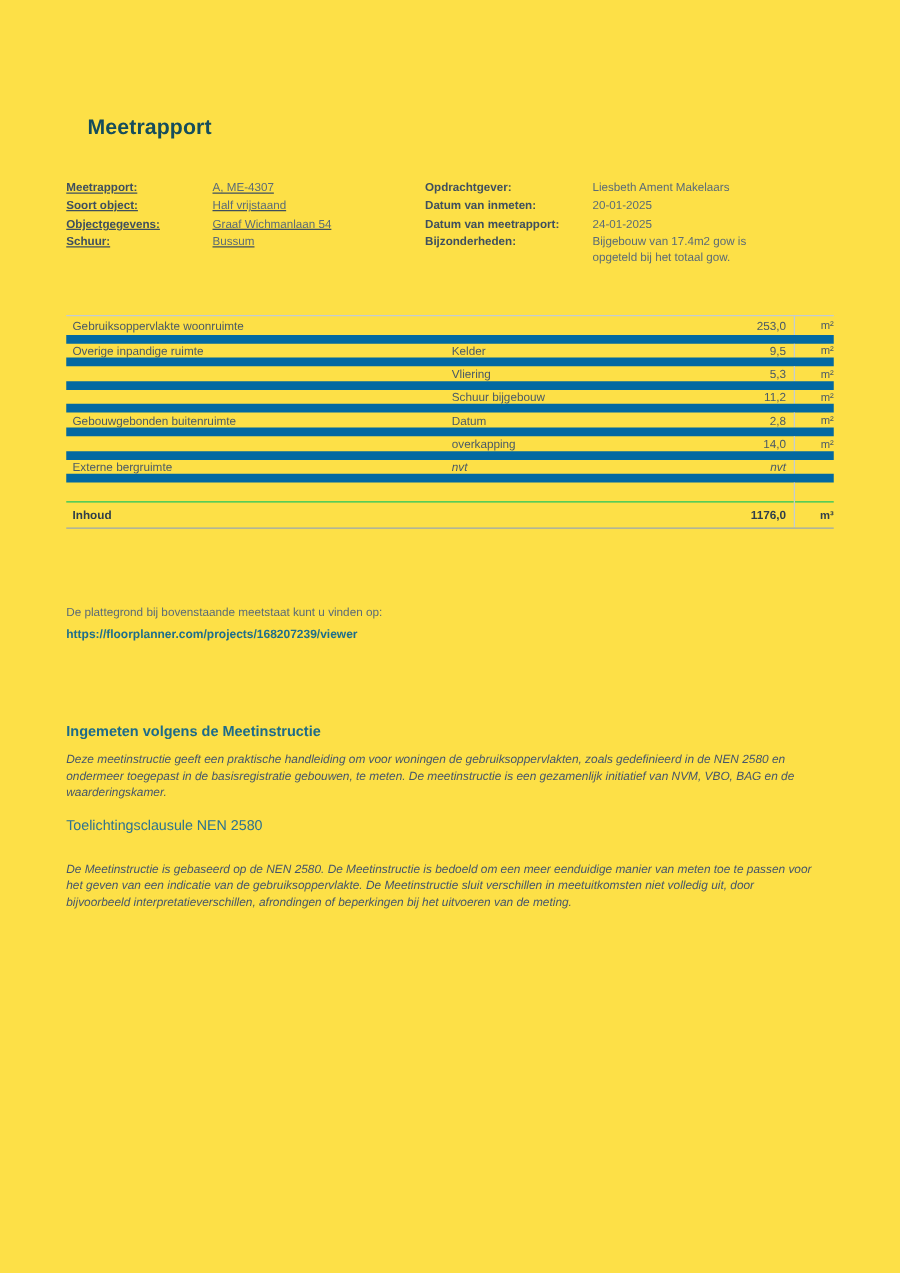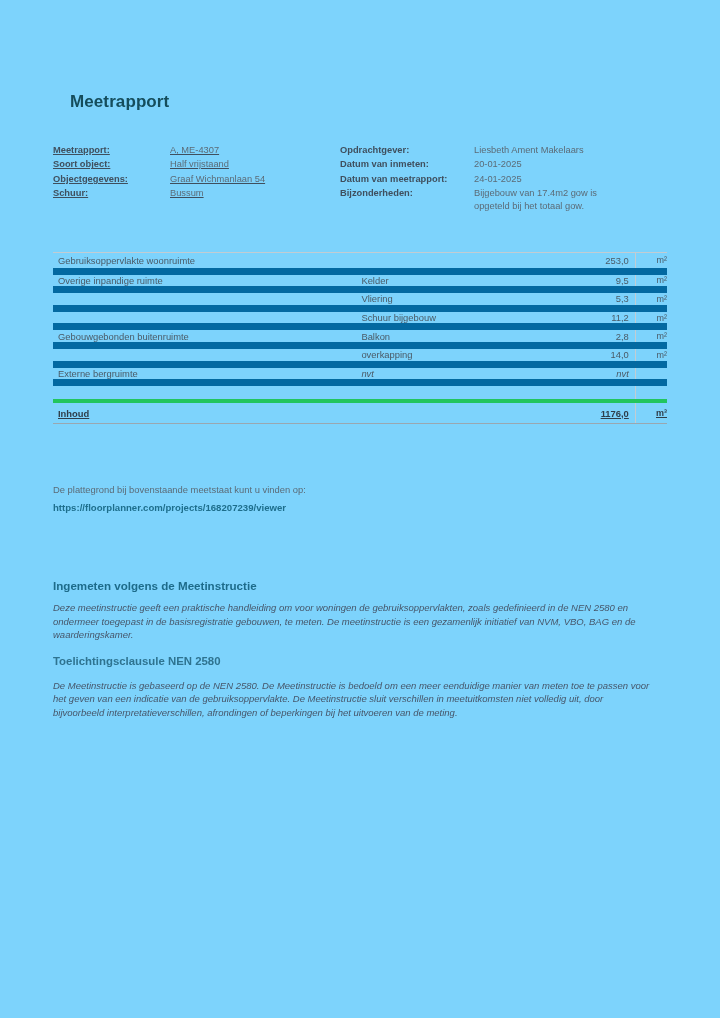--- a/index.html
+++ b/index.html
@@ -14,21 +14,21 @@
     position: relative;
     font-family: "Liberation Sans", sans-serif;
     color: #3f4f5e;
     -webkit-font-smoothing: antialiased;
   }
   .page {
     position: absolute;
     left: 0; top: 0;
     width: 720px;
     height: 1018px;
-    background: #7dd3fc;
+    background: #fde047;
     overflow: hidden;
   }
 
   
   .doc-title {
     position: absolute;
     left: 70px;
     top: 92px;
     font-size: 17px;
     font-weight: bold;
@@ -97,24 +97,23 @@
   }
   .table tr.spacer td {
     border-top: 1px solid #c3ccd2;
     border-bottom: none;
     height: 13px;
   }
   .table tr.spacer td.c-unit { border-left: 1px solid #c3ccd2; }
   .table tr.total td {
     font-weight: bold;
     color: #2f3e4a;
-    border-top: 4px solid #22c55e;
+    border-top: 1px solid #22c55e;
     border-bottom: 1px solid #9aa7b0;
     height: 20px;
-    text-decoration: underline;
   }
   .nvt { font-style: italic; }
 
   
   .link-block {
     position: absolute;
     left: 53px;
     top: 482px;
     width: 560px;
   }
@@ -140,25 +139,25 @@
   .sec-a { top: 578px; }
   .sec-head-1 {
     font-size: 11.6px;
     font-weight: bold;
     color: #1d6b8a;
     line-height: 16px;
     margin-bottom: 7px;
   }
   .sec-head-2 {
     font-size: 11.4px;
-    font-weight: bold;
+    font-weight: normal;
     color: #2e7390;
     line-height: 16px;
     margin-top: 11px;
-    margin-bottom: 10px;
+    margin-bottom: 20px;
   }
   .sec-body {
     font-size: 9.5px;
     font-style: italic;
     color: #46566a;
     line-height: 13.6px;
     max-width: 604px;
   }
 </style>
 </head>
@@ -229,21 +228,21 @@
         <td class="c-unit">m²</td>
       </tr>
       <tr>
         <td class="c-name"></td>
         <td class="c-sub">Schuur bijgebouw</td>
         <td class="c-val">11,2</td>
         <td class="c-unit">m²</td>
       </tr>
       <tr>
         <td class="c-name">Gebouwgebonden buitenruimte</td>
-        <td class="c-sub">Balkon</td>
+        <td class="c-sub">Datum</td>
         <td class="c-val">2,8</td>
         <td class="c-unit">m²</td>
       </tr>
       <tr>
         <td class="c-name"></td>
         <td class="c-sub">overkapping</td>
         <td class="c-val">14,0</td>
         <td class="c-unit">m²</td>
       </tr>
       <tr>

